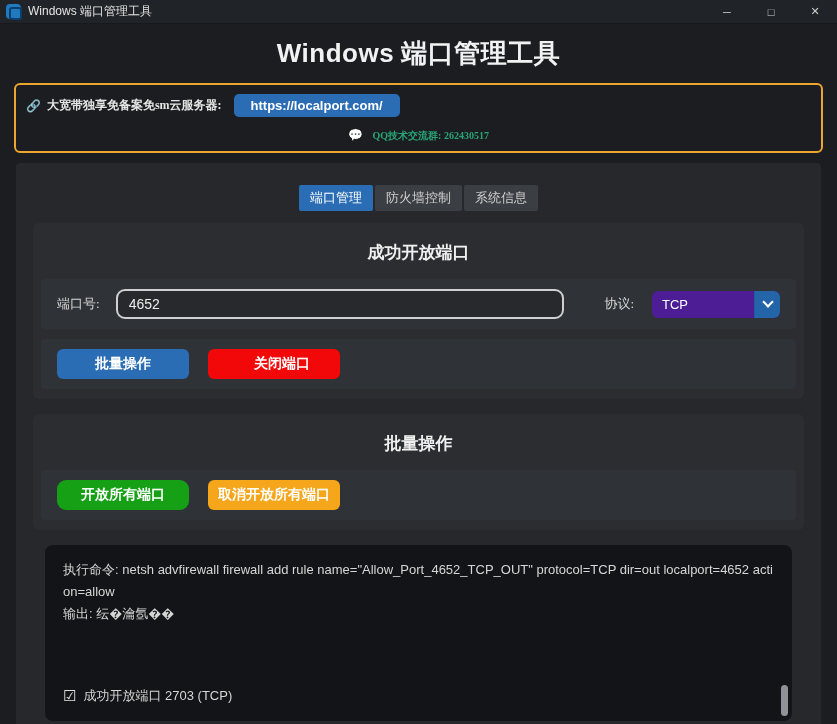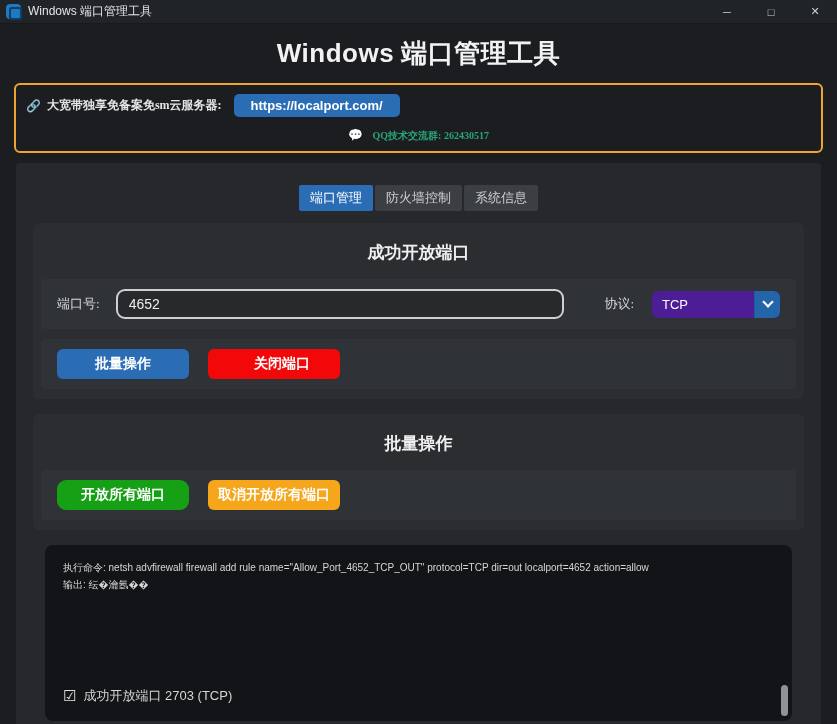--- a/index.html
+++ b/index.html
@@ -109,21 +109,21 @@
   .btn.blue  { background: #2a6db5; }
   .btn.red   { background: #f20808; padding-left: 16px; }
   .btn.green { background: #16a016; border-radius: 9px; }
   .btn.amber { background: #f6a61b; }
 
   
   .console {
     margin: 15px 12px 0 12px; background: #121417; border-radius: 8px;
     height: 176px; padding: 14px 18px; position: relative; overflow: hidden;
   }
-  .console-line { font-size: 10px; color: #d6d6d6; line-height: 1.7; word-break: break-all; }
+  .console-line { font-size: 13px; color: #d6d6d6; line-height: 1.7; word-break: break-all; }
   .console-status {
     position: absolute; left: 18px; bottom: 16px; font-size: 13px; color: #d6d6d6;
     display: flex; align-items: center; gap: 7px;
   }
   .check-icon { font-size: 15px; color: #e0e0e0; }
   .scrollbar-thumb {
     position: absolute; right: 4px; bottom: 5px; width: 7px; height: 31px;
     background: #8f9296; border-radius: 4px; cursor: pointer;
   }
 </style>

